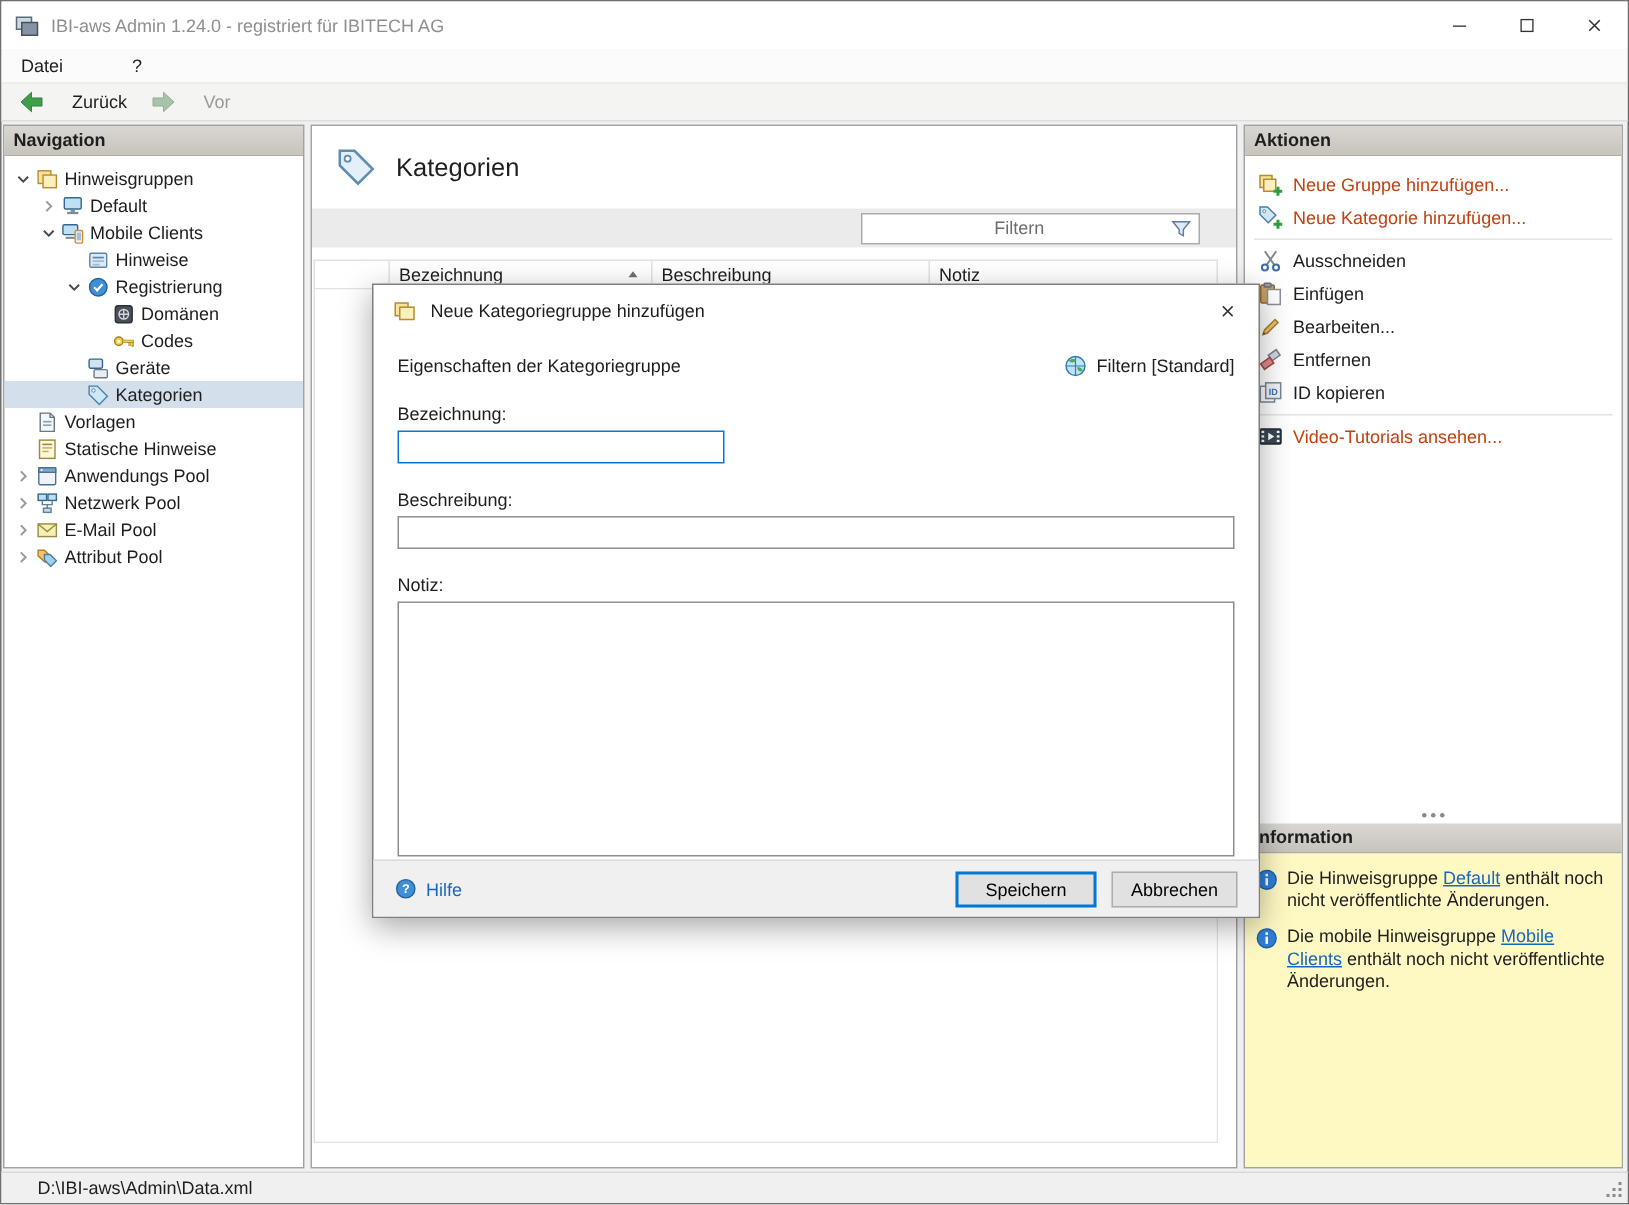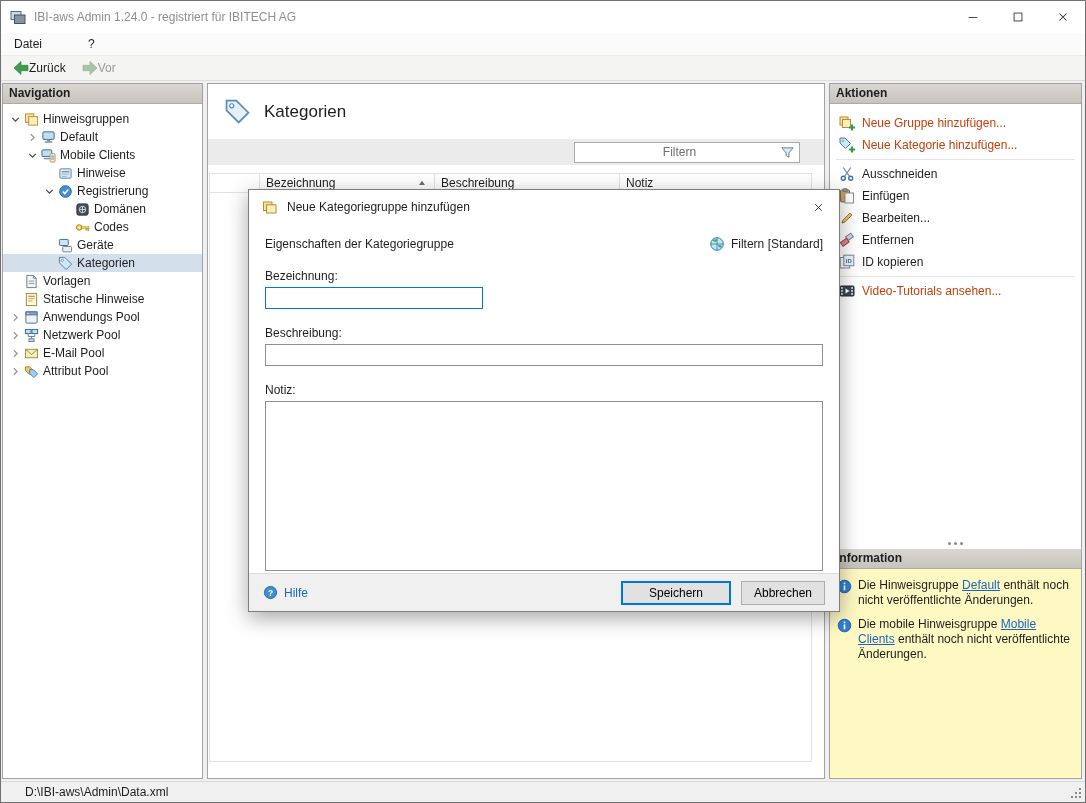--- a/index.html
+++ b/index.html
@@ -13,21 +13,21 @@
   .titlebar .icon.app { margin:0 8px 0 9px; }
   .titlebar .title { flex:1; color:#8f8f8f; white-space:nowrap; overflow:hidden; }
   .win-btn { width:45px; height:31px; display:flex; align-items:center; justify-content:center; }
   .win-btn svg { width:14px; height:14px; }
 
   
   .menubar { height:22px; background:#fbfbfb; display:flex; align-items:center; padding-left:4px; flex:0 0 auto;gap:28px; }
   .menu-item { padding:0 9px; height:22px; line-height:22px; }
   .toolbar { height:26px; background:#f4f4f2; border-top:1px solid #ececea; border-bottom:1px solid #dedddb;
     display:flex; align-items:center; padding-left:6px; gap:4px; flex:0 0 auto; }
-  .tool-btn { display:flex; align-items:center; gap:0; padding:2px 6px; }
+  .tool-btn { display:flex; align-items:center; gap:19px; padding:2px 6px; }
   .tool-btn .icon { width:16px; height:16px; }
   .tool-btn.disabled .tool-label { color:#9a9a9a; }
 
   
   .content { flex:1; display:flex; padding:2px 3px 2px 1px; min-height:0; }
   .panel { background:#ffffff; border:1px solid #a3a3a3; display:flex; flex-direction:column; min-height:0; }
   .panel-header { height:20px; flex:0 0 auto; background:linear-gradient(#dad7d2,#c7c4bd);
     border-bottom:1px solid #aeaba4; font-weight:bold; line-height:19px; padding-left:6px; color:#1e1e1e; }
   .nav-panel { width:201px; flex:0 0 auto; }
   .main-panel { flex:1; margin:0 4px; position:relative; }
@@ -95,21 +95,21 @@
   .txt { font:inherit; border:1px solid #8f8f8f; background:#fff; outline:none; padding:2px 4px; margin-top:4px; }
   .txt.short { width:218px; height:22px; }
   .txt.wide { width:100%; height:22px; }
   .txt.area { width:100%; height:170px; resize:none; }
   .txt.focused { border:1px solid #0078d7; }
   .dialog-footer { height:38px; flex:0 0 auto; background:#f0f0f0; border-top:1px solid #dcdcdc;
     display:flex; align-items:center; padding:0 14px; gap:10px; }
   .help-link { display:flex; align-items:center; gap:6px; color:#1a66c2; flex:1; }
   .help-link .icon { width:15px; height:15px; }
   .btn { font:inherit; height:24px; background:#e1e1e1; border:1px solid #adadad; padding:0 10px; }
-  .btn.default { width:110px; border:1px solid #0078d7; box-shadow:inset 0 0 0 1px #0078d7; }
+  .btn.default { width:94px; border:1px solid #0078d7; box-shadow:inset 0 0 0 1px #0078d7; }
   .btn.cancel { width:84px; }
 
   .icon { display:inline-block; }
   .icon svg { width:100%; height:100%; display:block; }
 </style>
 </head>
 <body>
 
 <div class="window">
 

